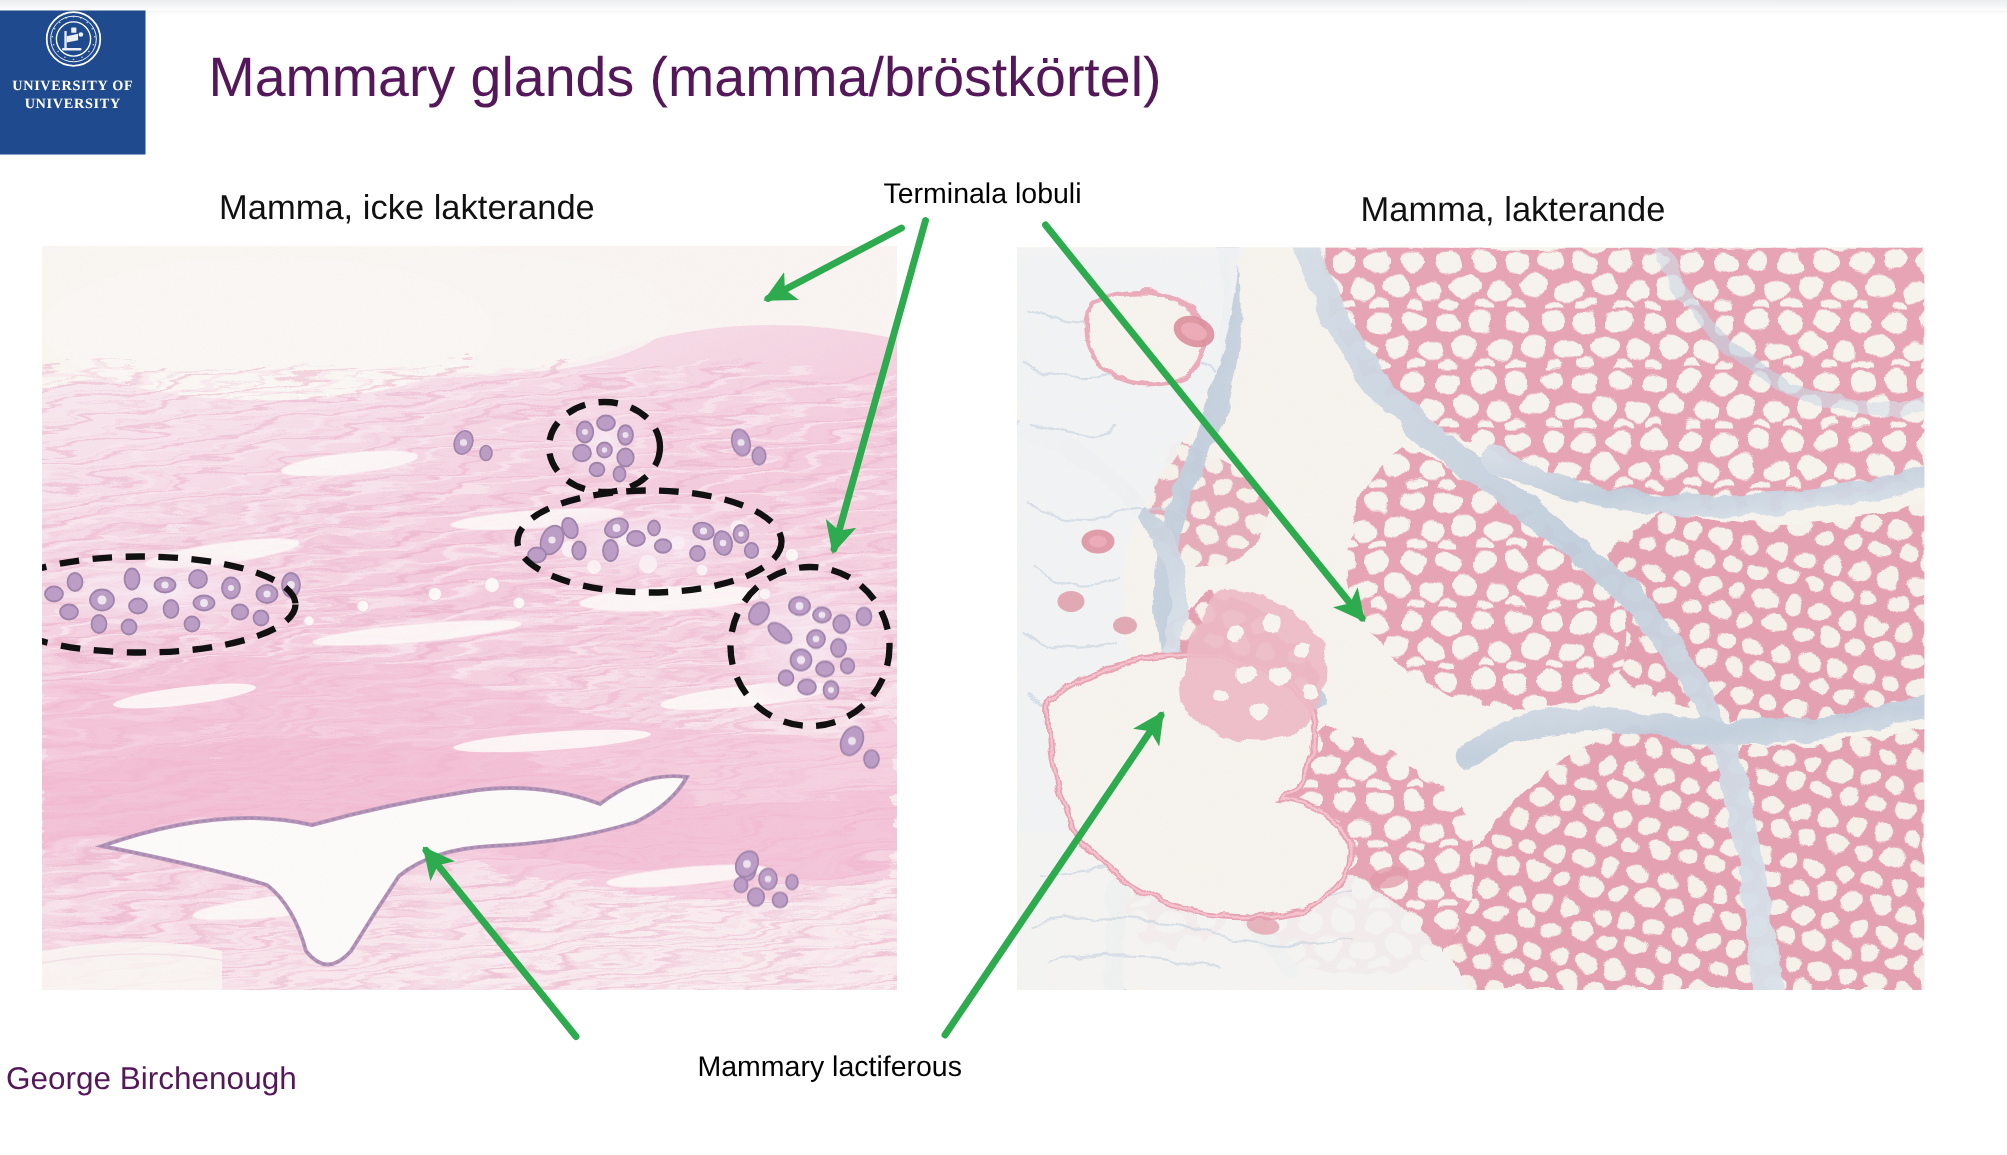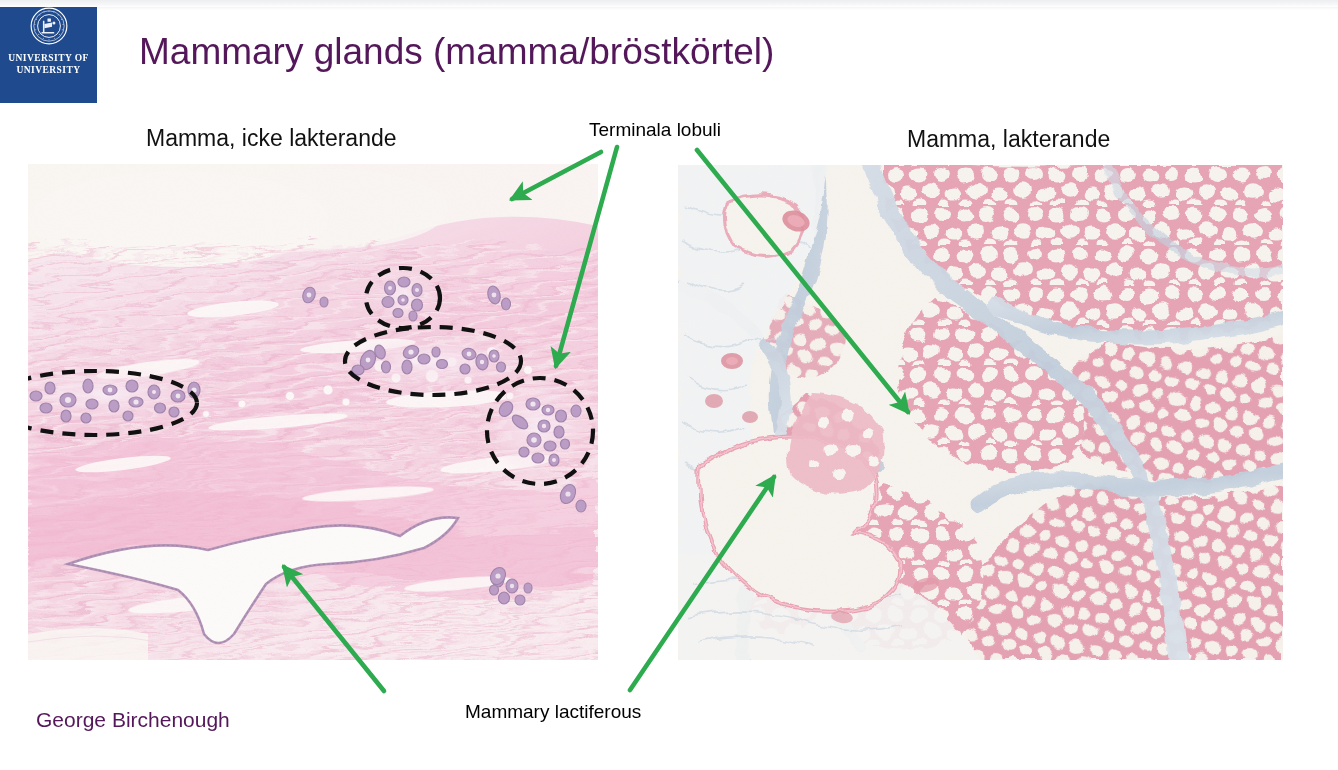--- a/index.html
+++ b/index.html
@@ -57,21 +57,21 @@
     position:absolute;color:#000000;font-size:19px;line-height:24px;white-space:nowrap;
   }
   .lbl-terminala{left:589px;top:118px;}
   .lbl-ductus{left:465px;top:700px;}
 
   
   .footer{
     position:absolute;left:4px;top:707px;color:#54175a;
     font-size:21px;line-height:25px;
   }
-  .footer div{white-space:nowrap;margin-left:32px;}
+  .footer div{white-space:nowrap;}
 
   
   .panel{position:absolute;overflow:hidden;background:#f4efe9;}
   #panel-left{left:28px;top:164px;width:570px;height:496px;}
   #panel-right{left:678px;top:165px;width:605px;height:495px;}
   .panel svg{display:block;width:100%;height:100%;}
 
   
   #overlay{position:absolute;left:0;top:0;width:1338px;height:770px;pointer-events:none;}
 </style>

